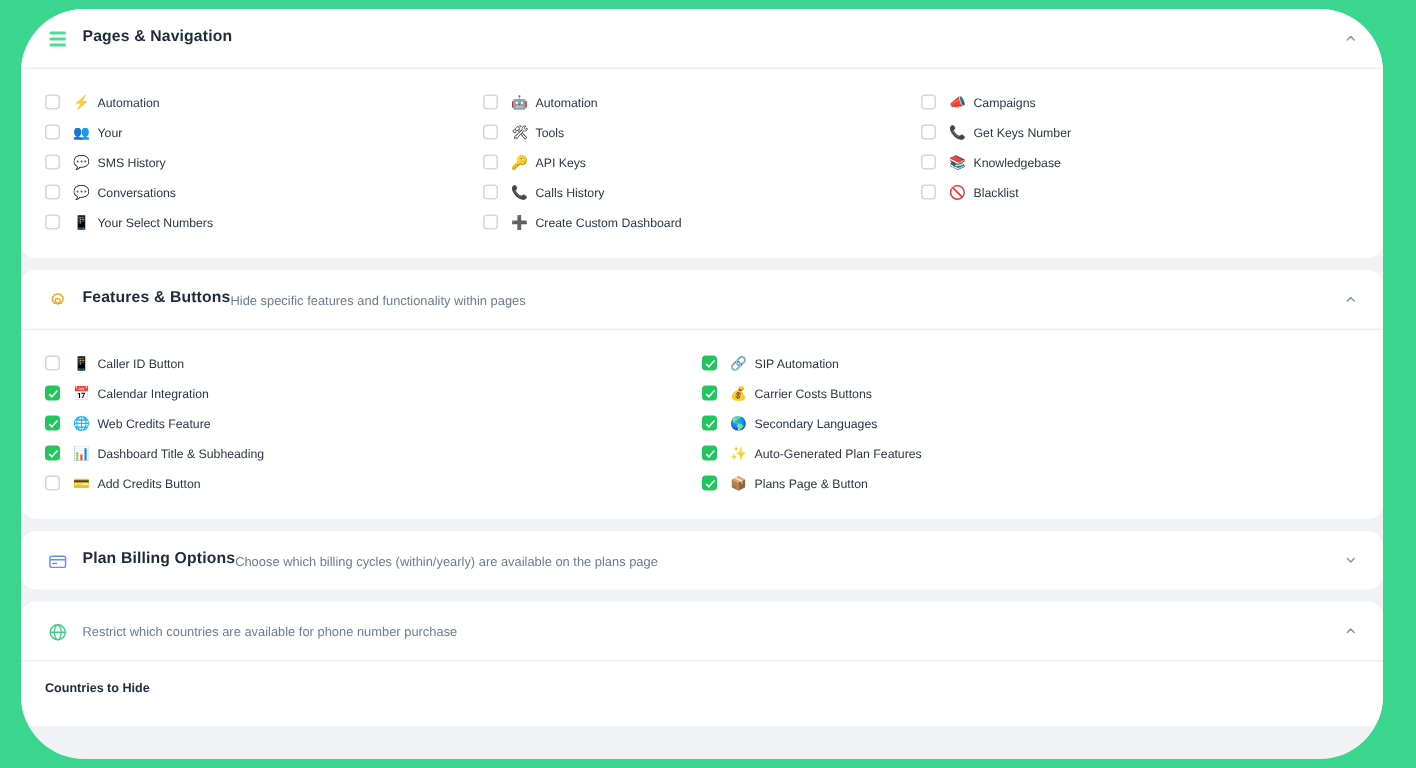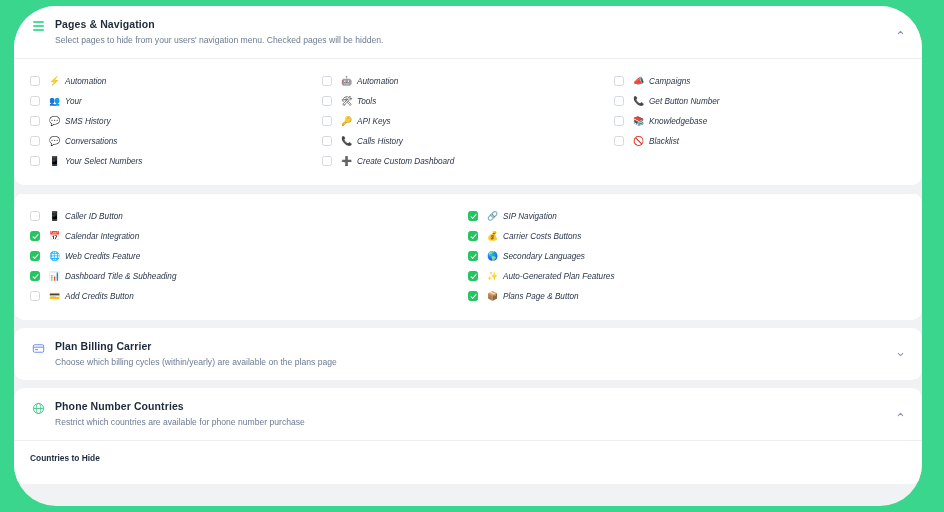--- a/index.html
+++ b/index.html
@@ -50,21 +50,21 @@
   .hdr-icon {
     width: 16px;
     height: 16px;
     margin-right: 9px;
     margin-top: 1px;
     flex: 0 0 16px;
     display: flex;
     align-items: center;
     justify-content: center;
   }
-  .hdr-text { display: flex; flex-direction: column; }
+  .hdr-text { display: flex; }
   .hdr-title {
     font-size: 10.5px;
     font-weight: bold;
     color: #1f2b3d;
     letter-spacing: 0.1px;
     line-height: 14px;
   }
   .hdr-sub {
     font-size: 8.6px;
     color: #6d7b91;
@@ -143,21 +143,20 @@
     width: 11px;
     text-align: center;
     line-height: 11px;
     flex: 0 0 11px;
   }
   .opt-label {
     font-size: 8.2px;
     color: #2b3648;
     line-height: 11px;
     white-space: nowrap;
-    font-style: italic;
   }
 
   .field-label {
     font-size: 8.4px;
     font-weight: bold;
     color: #1f2b3d;
     margin-bottom: 7px;
     display: block;
   }
   .hamburger span {
@@ -180,21 +179,20 @@
       <div class="card-header">
         <span class="hdr-icon">
           <span class="hamburger">
               <span></span>
               <span></span>
               <span></span>
             </span>
         </span>
         <span class="hdr-text">
           <span class="hdr-title">Pages &amp; Navigation</span>
-          <span class="hdr-sub">Select pages to hide from your users' navigation menu. Checked pages will be hidden.</span>
         </span>
         <span class="chev">
           <svg width="9" height="9" viewBox="0 0 12 12" fill="none">
               <path d="M3 7.5L6 4.5L9 7.5" stroke="#8a98ad" stroke-width="1.4" stroke-linecap="round" stroke-linejoin="round"></path>
             </svg>
         </span>
       </div>
       <div class="card-divider"></div>
       <div class="card-body">
         <div class="grid3">
@@ -220,21 +218,21 @@
               <span class="opt-label">Your</span>
             </div>
           <div class="opt-row">
               <span class="cb"></span>
               <span class="emoji">🛠</span>
               <span class="opt-label">Tools</span>
             </div>
           <div class="opt-row">
               <span class="cb"></span>
               <span class="emoji">📞</span>
-              <span class="opt-label">Get Button Number</span>
+              <span class="opt-label">Get Keys Number</span>
             </div>
 
           <div class="opt-row">
               <span class="cb"></span>
               <span class="emoji">💬</span>
               <span class="opt-label">SMS History</span>
             </div>
           <div class="opt-row">
               <span class="cb"></span>
               <span class="emoji">🔑</span>
@@ -271,32 +269,49 @@
               <span class="cb"></span>
               <span class="emoji">➕</span>
               <span class="opt-label">Create Custom Dashboard</span>
             </div>
           <div class="opt-row"></div>
         </div>
       </div>
     </div>
 
     <div class="card">
+      <div class="card-header">
+        <span class="hdr-icon">
+          <svg width="13" height="13" viewBox="0 0 16 16" fill="none">
+              <path d="M8 2.2l1.3.8 1.5-.2.5 1.4 1.2.9-.5 1.4.5 1.4-1.2.9-.5 1.4-1.5-.2-1.3.8-1.3-.8-1.5.2-.5-1.4-1.2-.9.5-1.4-.5-1.4 1.2-.9.5-1.4 1.5.2z" stroke="#f5a623" stroke-width="1.1" stroke-linejoin="round"></path>
+              <circle cx="8" cy="8" r="2" stroke="#f5a623" stroke-width="1.1"></circle>
+            </svg>
+        </span>
+        <span class="hdr-text">
+          <span class="hdr-title">Features &amp; Buttons</span>
+          <span class="hdr-sub">Hide specific features and functionality within pages</span>
+        </span>
+        <span class="chev">
+          <svg width="9" height="9" viewBox="0 0 12 12" fill="none">
+              <path d="M3 7.5L6 4.5L9 7.5" stroke="#8a98ad" stroke-width="1.4" stroke-linecap="round" stroke-linejoin="round"></path>
+            </svg>
+        </span>
+      </div>
       <div class="card-divider"></div>
       <div class="card-body">
         <div class="grid2">
           <div class="opt-row">
               <span class="cb"></span>
               <span class="emoji">📱</span>
               <span class="opt-label">Caller ID Button</span>
             </div>
           <div class="opt-row">
               <span class="cb checked"></span>
               <span class="emoji">🔗</span>
-              <span class="opt-label">SIP Navigation</span>
+              <span class="opt-label">SIP Automation</span>
             </div>
 
           <div class="opt-row">
               <span class="cb checked"></span>
               <span class="emoji">📅</span>
               <span class="opt-label">Calendar Integration</span>
             </div>
           <div class="opt-row">
               <span class="cb checked"></span>
               <span class="emoji">💰</span>
@@ -342,42 +357,41 @@
     <div class="card">
       <div class="card-header">
         <span class="hdr-icon">
           <svg width="13" height="13" viewBox="0 0 16 16" fill="none">
               <rect x="1.6" y="3.4" width="12.8" height="9.2" rx="1.6" stroke="#6b8afd" stroke-width="1.2"></rect>
               <path d="M1.6 6.4h12.8" stroke="#6b8afd" stroke-width="1.2"></path>
               <path d="M4 9.4h3" stroke="#6b8afd" stroke-width="1.2" stroke-linecap="round"></path>
             </svg>
         </span>
         <span class="hdr-text">
-          <span class="hdr-title">Plan Billing Carrier</span>
+          <span class="hdr-title">Plan Billing Options</span>
           <span class="hdr-sub">Choose which billing cycles (within/yearly) are available on the plans page</span>
         </span>
         <span class="chev">
           <svg width="9" height="9" viewBox="0 0 12 12" fill="none">
               <path d="M3 4.5L6 7.5L9 4.5" stroke="#8a98ad" stroke-width="1.4" stroke-linecap="round" stroke-linejoin="round"></path>
             </svg>
         </span>
       </div>
     </div>
 
     <div class="card">
       <div class="card-header">
         <span class="hdr-icon">
           <svg width="13" height="13" viewBox="0 0 16 16" fill="none">
               <circle cx="8" cy="8" r="6.2" stroke="#3ccb8a" stroke-width="1.2"></circle>
               <ellipse cx="8" cy="8" rx="2.8" ry="6.2" stroke="#3ccb8a" stroke-width="1.1"></ellipse>
               <path d="M2 8h12" stroke="#3ccb8a" stroke-width="1.1"></path>
             </svg>
         </span>
         <span class="hdr-text">
-          <span class="hdr-title">Phone Number Countries</span>
           <span class="hdr-sub">Restrict which countries are available for phone number purchase</span>
         </span>
         <span class="chev">
           <svg width="9" height="9" viewBox="0 0 12 12" fill="none">
               <path d="M3 7.5L6 4.5L9 7.5" stroke="#8a98ad" stroke-width="1.4" stroke-linecap="round" stroke-linejoin="round"></path>
             </svg>
         </span>
       </div>
       <div class="card-divider"></div>
       <div class="card-body">

